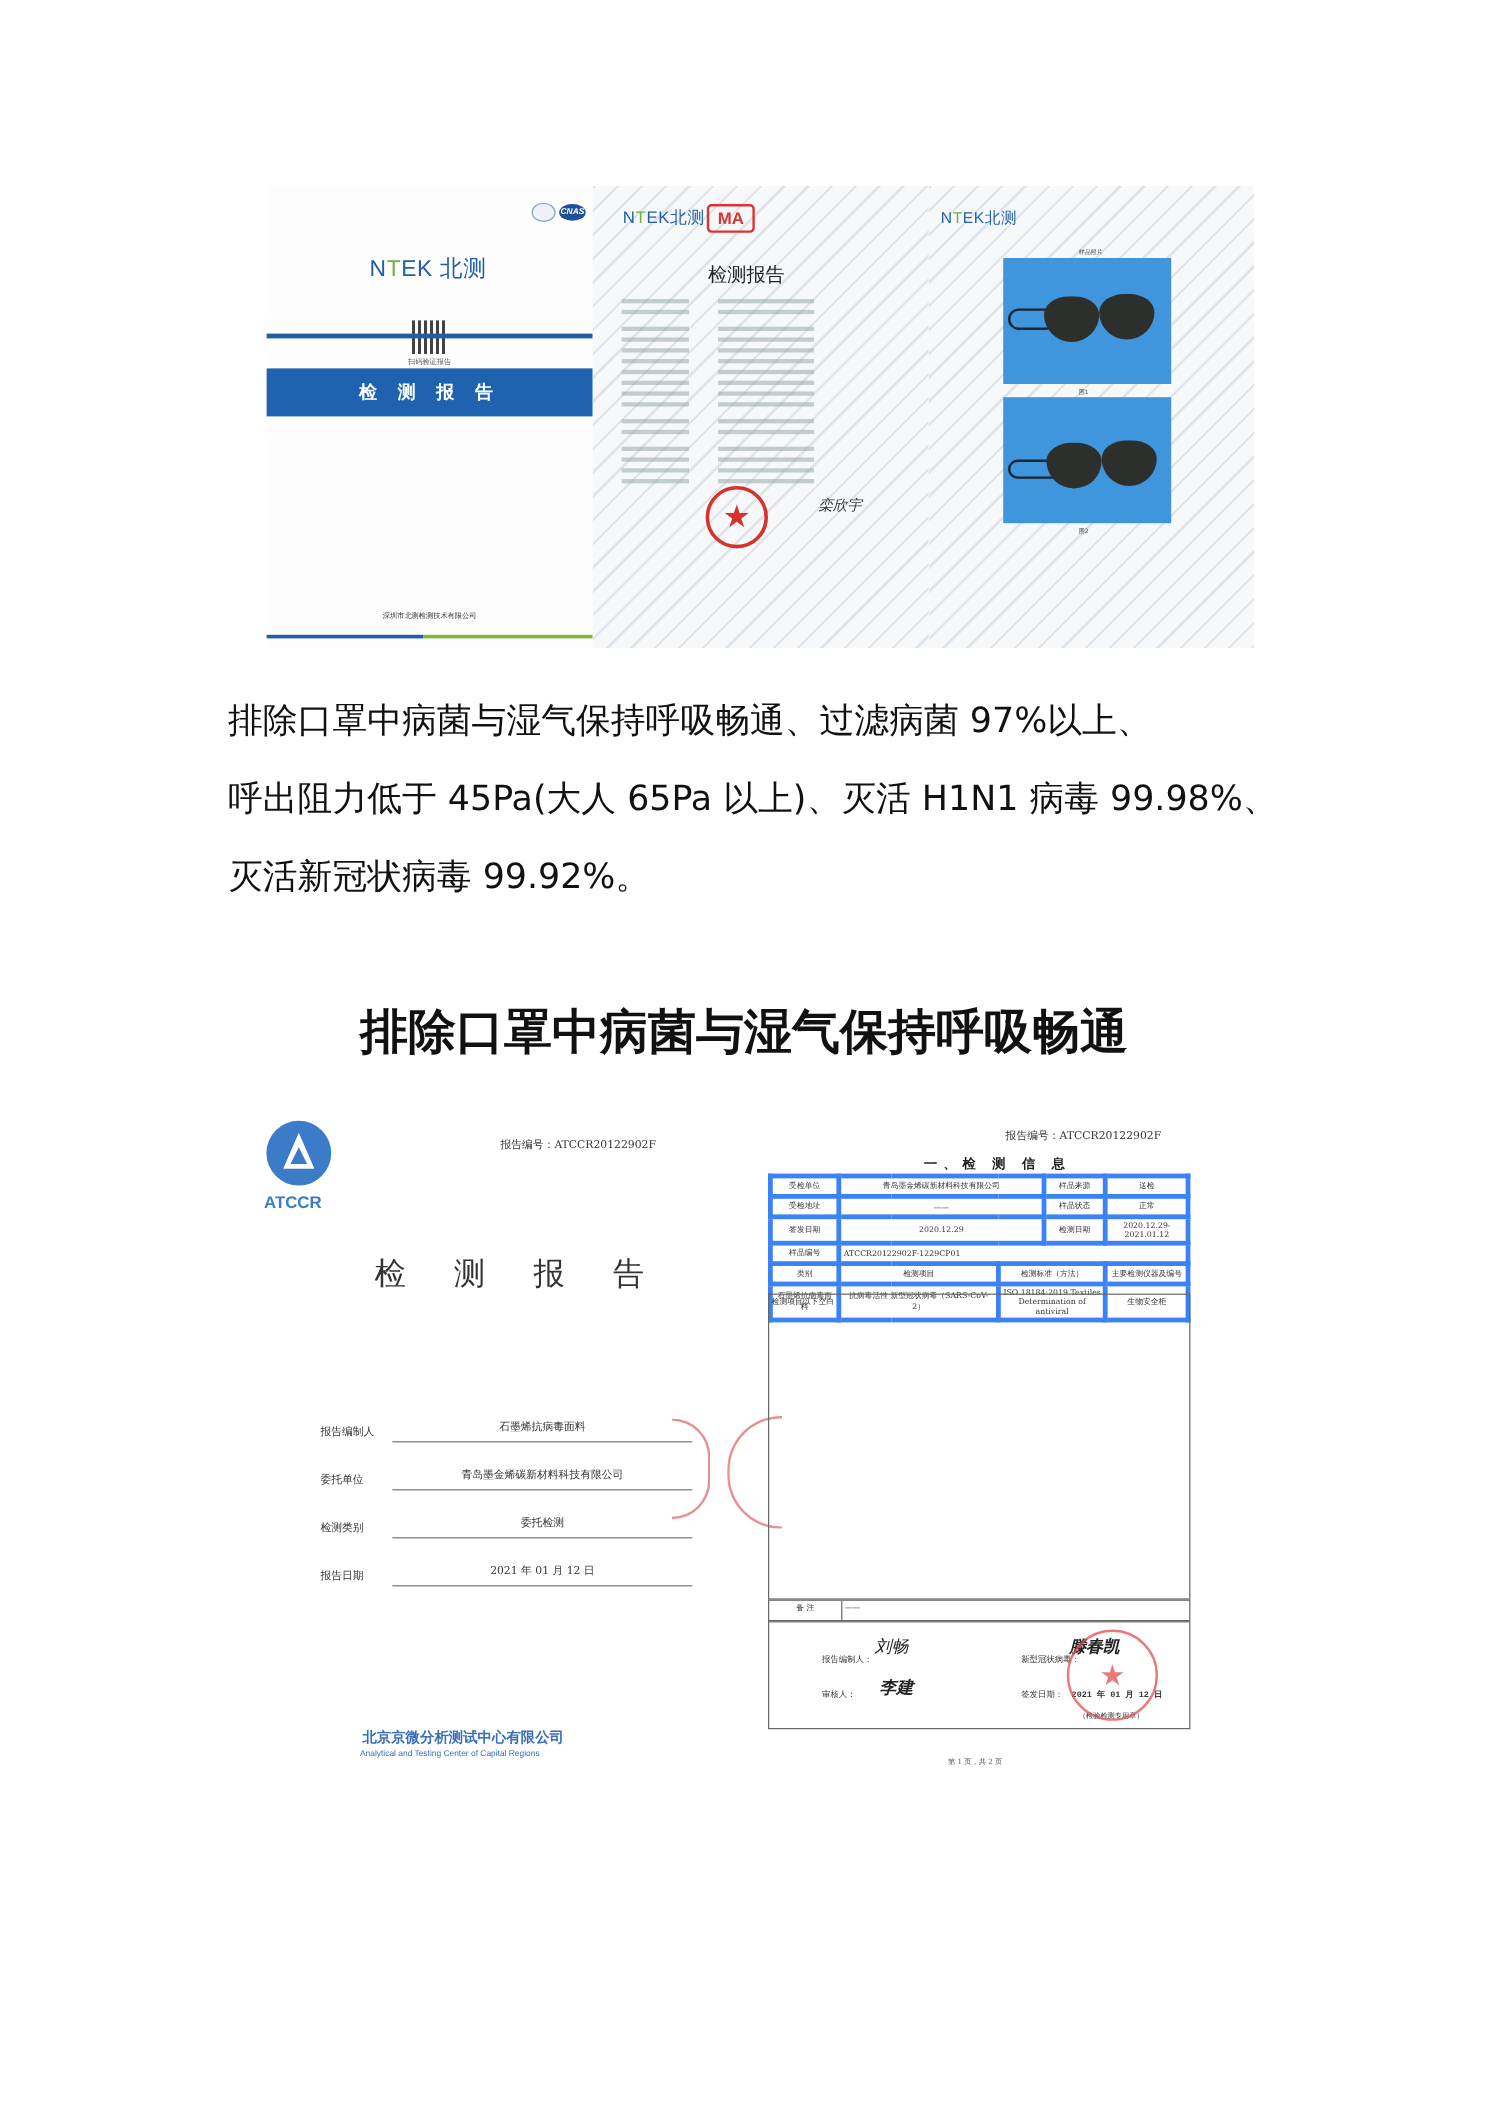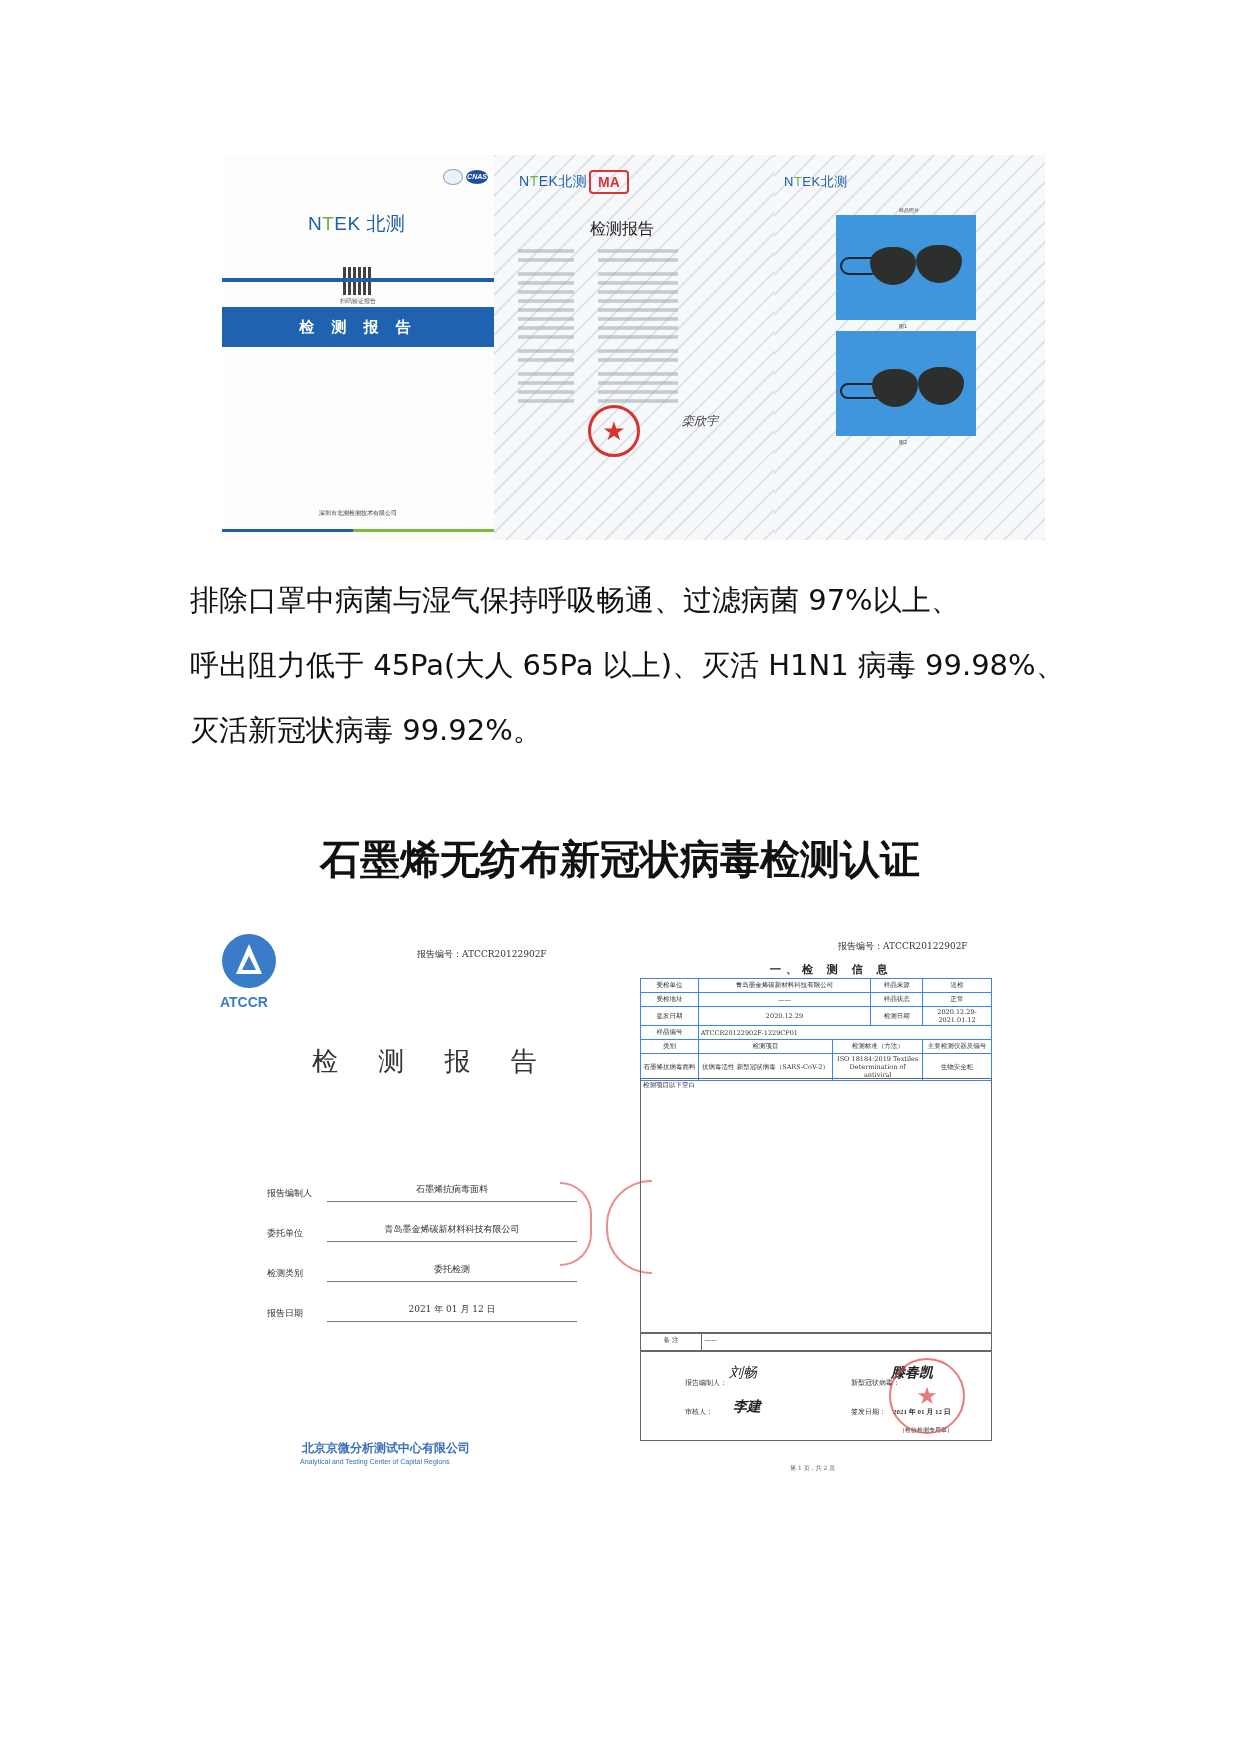--- a/index.html
+++ b/index.html
@@ -78,25 +78,25 @@
   .field-val { position:absolute; left:60px; width:250px; bottom:6px; text-align:center; font-family:"DejaVu Serif", serif; font-size:9px; color:#333; }
   .field-line { position:absolute; left:60px; width:250px; bottom:0; height:1px; background:#777; }
   .org-cn { position:absolute; left:90px; top:522px; font-family:"DejaVu Sans", sans-serif; font-weight:bold; color:#3a6fb8; font-size:12px; }
   .org-en { position:absolute; left:88px; top:540px; font-family:"Liberation Sans", sans-serif; color:#3a6fb8; font-size:7px; }
   .half-stamp { position:absolute; width:44px; height:90px; border:2px solid #e06060; border-right:none; border-radius:45px 0 0 45px; opacity:0.7; }
 
   
   .docR { position:absolute; left:620px; top:918px; width:405px; height:562px; background:#fff; }
   .info-title { position:absolute; left:150px; top:44px; font-family:"DejaVu Serif", serif; font-weight:bold; font-size:11px; letter-spacing:5px; color:#222; }
   .info-table { position:absolute; left:20px; top:60px; width:352px; border-collapse:collapse; font-family:"DejaVu Serif", serif; font-size:6.5px; color:#333; }
-  .info-table td { border:1px solid #3b82f6; text-align:center; padding:1px 2px; height:11px; }
+  .info-table td { border:4px solid #3b82f6; text-align:center; padding:1px 2px; height:11px; }
   .info-table td.left { text-align:left;margin-top:46px; }
   .box { position:absolute; left:20px; width:352px; border:1px solid #666; box-sizing:border-box; }
   .box-text { font-family:"DejaVu Serif", serif; font-size:6.5px; color:#333; padding:2px; }
-  .sigline { position:absolute; font-family:Liberation Serif, serif; font-size:7px; color:#333;text-align:center; }
+  .sigline { position:absolute; font-family:Liberation Mono, monospace; font-size:7px; color:#333;text-align:center; }
   .hand { position:absolute; font-family:"DejaVu Serif", serif; font-style:italic; color:#222; }
   .pageno { position:absolute; left:170px; top:546px; font-family:"DejaVu Serif", serif; font-size:6px; color:#555; }
   .round-stamp { position:absolute; border-radius:50%; border:2px solid #e05050; opacity:0.75; }
   .round-stamp .star { position:absolute; left:50%; top:50%; transform:translate(-50%,-50%); color:#e05050; }
   .side-stamp { position:absolute; width:30px; height:80px; border:2px solid #e06060; border-left:none; border-radius:0 40px 40px 0; opacity:0.7; }
 </style>
 </head>
 <body>
 
 <div class="abs strip">
@@ -166,21 +166,21 @@
     <div class="cap" style="top:284px;">图2</div>
   </div>
 </div>
 
 <div class="para" style="top:568px;">
   <div class="line">排除口罩中病菌与湿气保持呼吸畅通、过滤病菌  97%以上、</div>
   <div class="line">呼出阻力低于 45Pa(大人 65Pa 以上)、灭活 H1N1 病毒 99.98%、</div>
   <div class="line">灭活新冠状病毒 99.92%。</div>
 </div>
 
-<div class="sec-title">石墨烯无纺布新冠状病毒检测认证</div>
+<div class="sec-title">排除口罩中病菌与湿气保持呼吸畅通</div>
 
 <div class="docL">
   <div class="atccr-logo">
     <div class="flask"></div>
       <div class="flask-in"></div>
   </div>
   <div class="atccr-text">ATCCR</div>
   <div class="rep-no" style="left:205px;top:30px;">报告编号：ATCCR20122902F</div>
   <div class="big-title">检 测 报 告</div>
 

